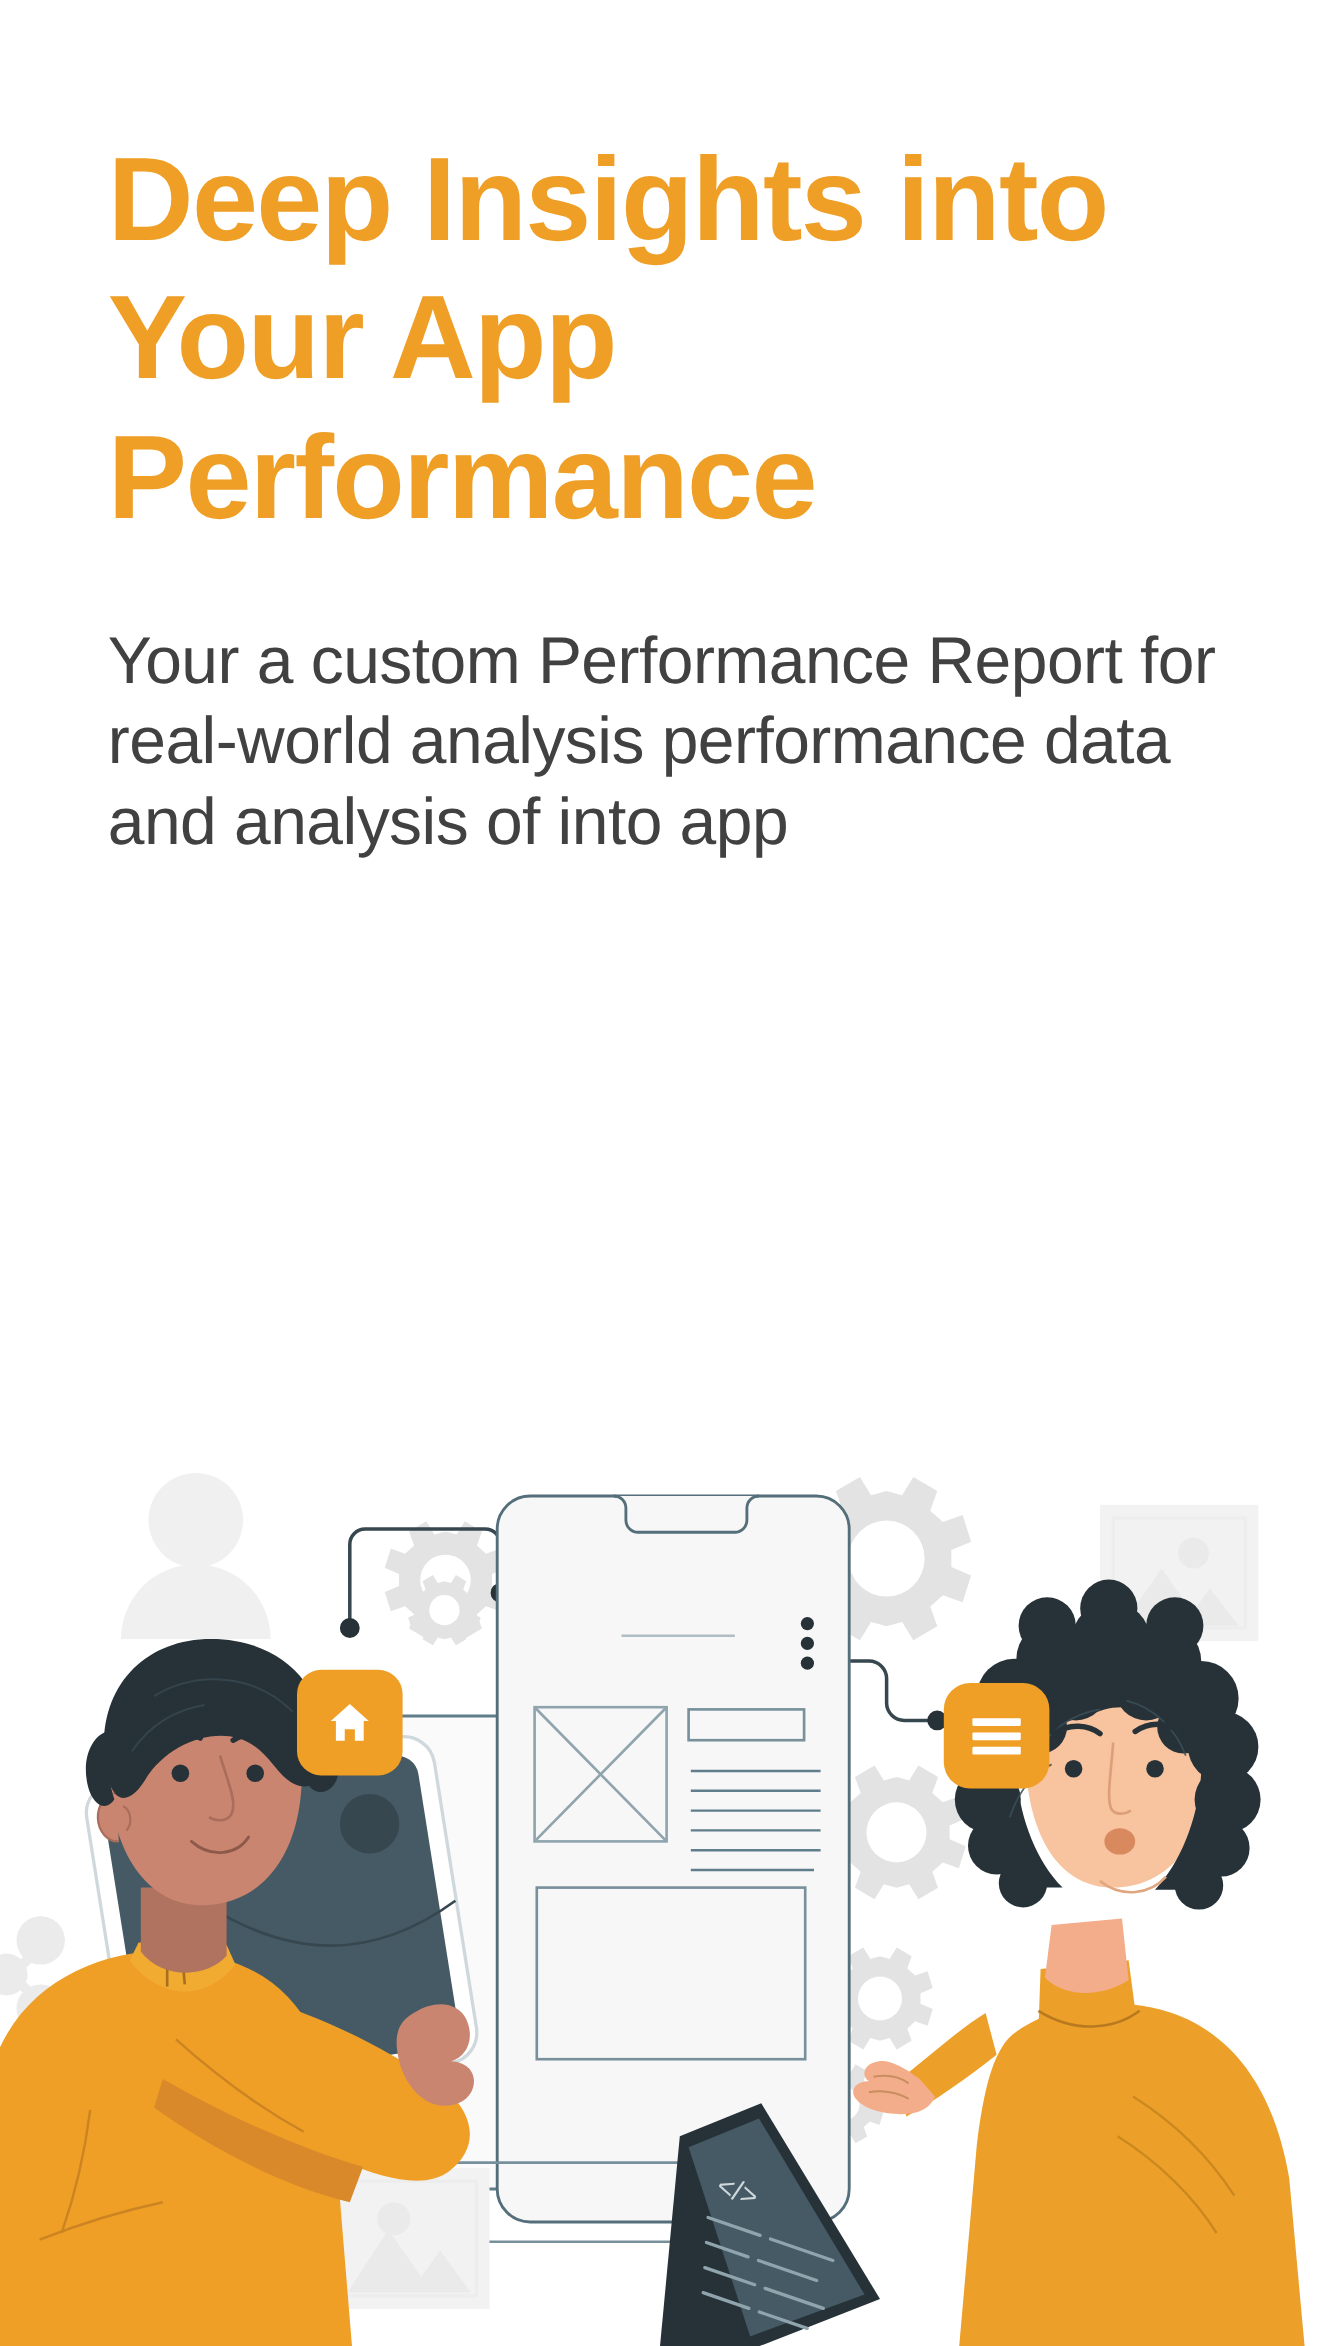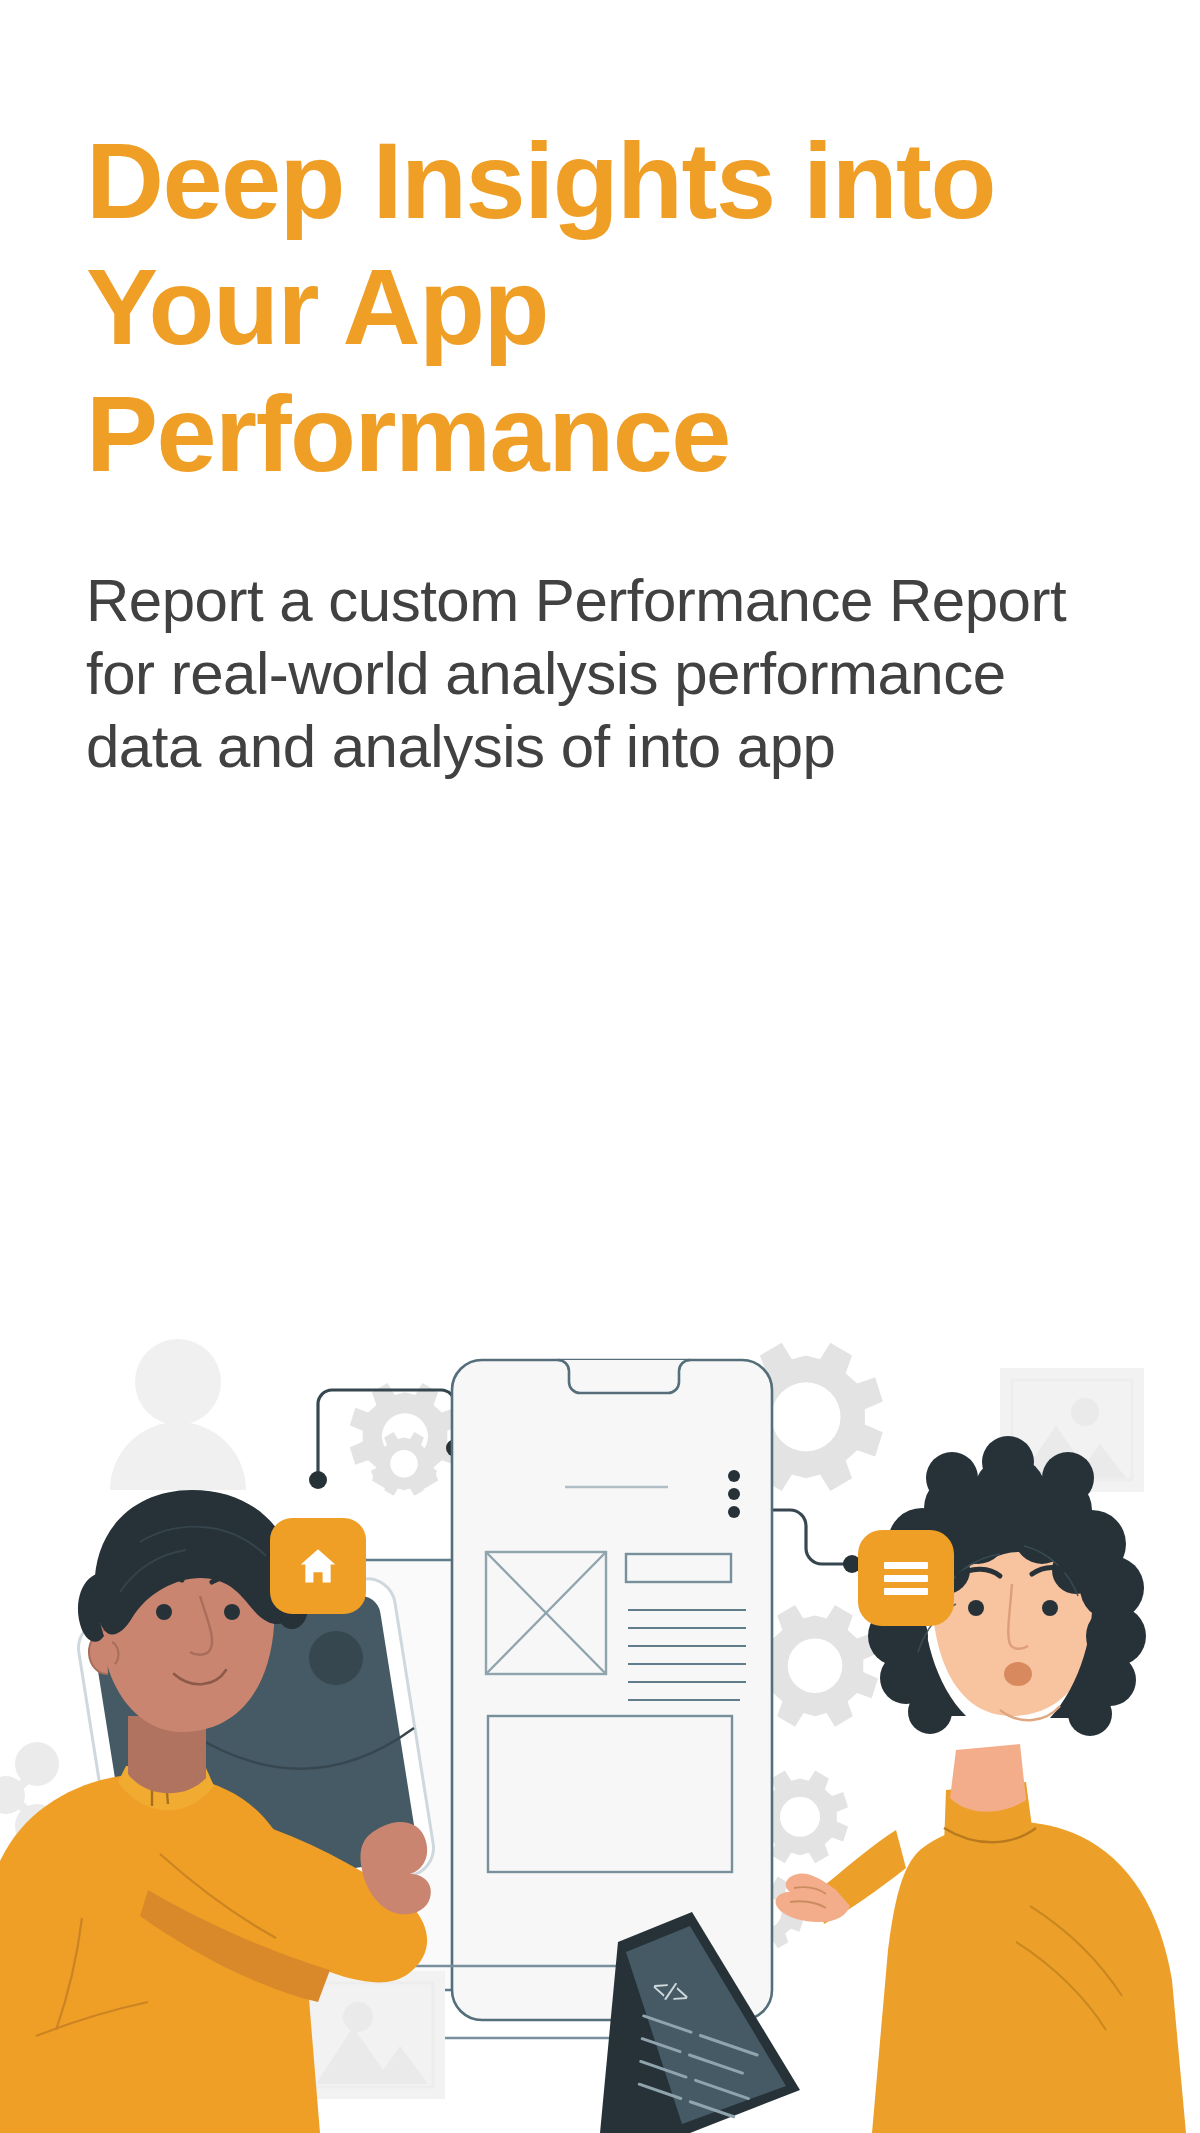--- a/index.html
+++ b/index.html
@@ -15,21 +15,21 @@
   .page {
     position: relative;
     width: 1200px;
     height: 2133px;
     background: #ffffff;
   }
 
   
   .text-block {
     position: absolute;
-    left: 86px;
+    left: 98px;
     top: 118px;
     width: 1010px;
   }
 
   .headline {
     font-size: 108px;
     line-height: 1.17;
     font-weight: 700;
     letter-spacing: -1.5px;
     color: #ef9f26;
@@ -79,21 +79,21 @@
 </style>
 </head>
 <body>
 
 <div class="page">
 
   <div class="text-block">
     <h1 class="headline">Deep Insights into Your App Performance</h1>
 
     <p class="subcopy">
-      <span>Report a custom</span>
+      <span>Your a custom</span>
       <b>Performance Report</b>
       <span>for real-world analysis performance data and analysis of into app</span>
     </p>
   </div>
 
   <div class="illustration">
     <svg width="1200" height="803" viewBox="0 0 1200 803" xmlns="http://www.w3.org/2000/svg">
 
       <g fill="#e3e3e3">
 

